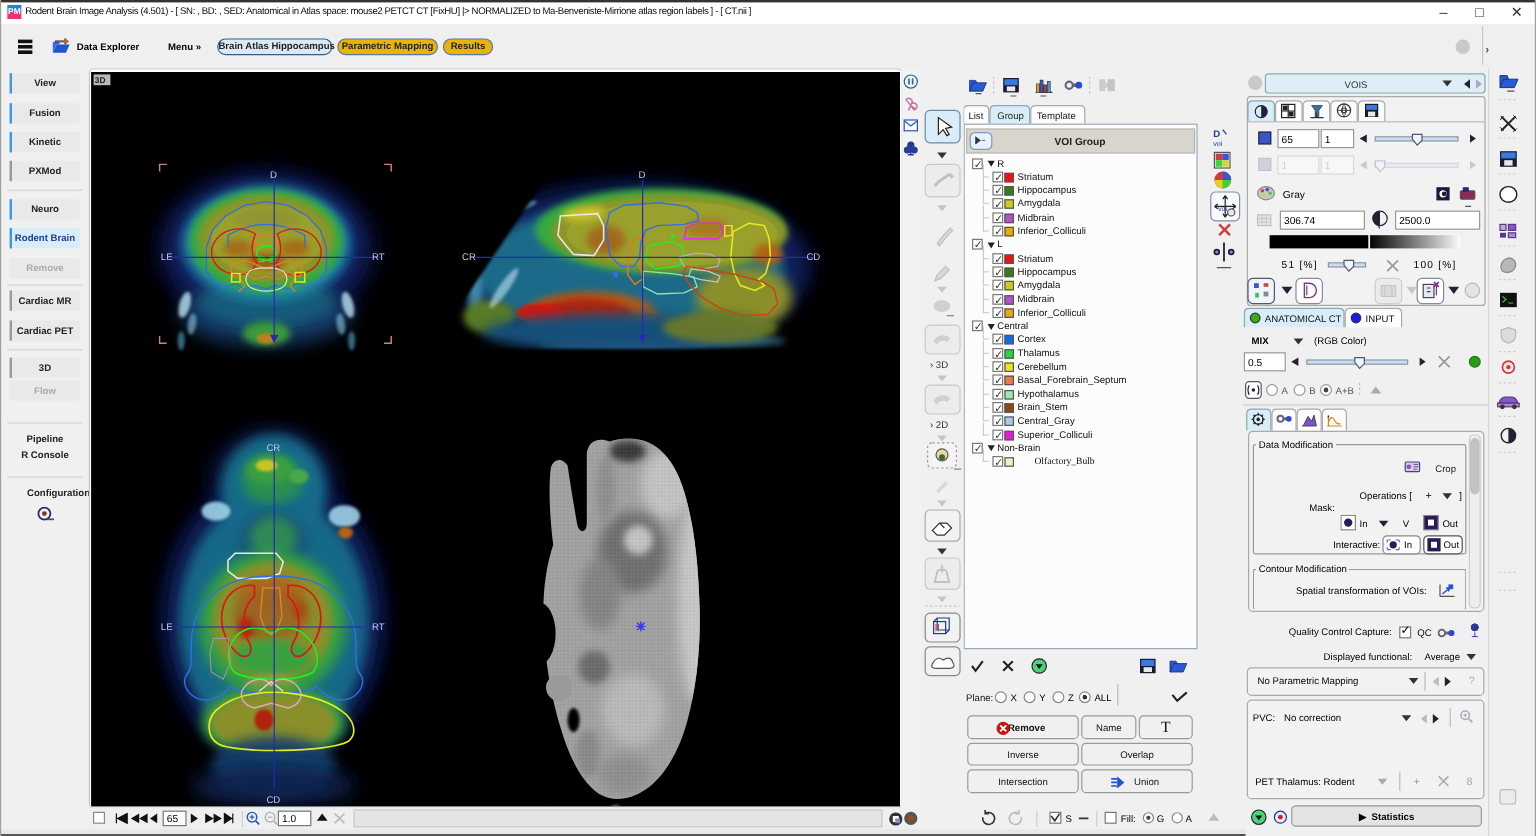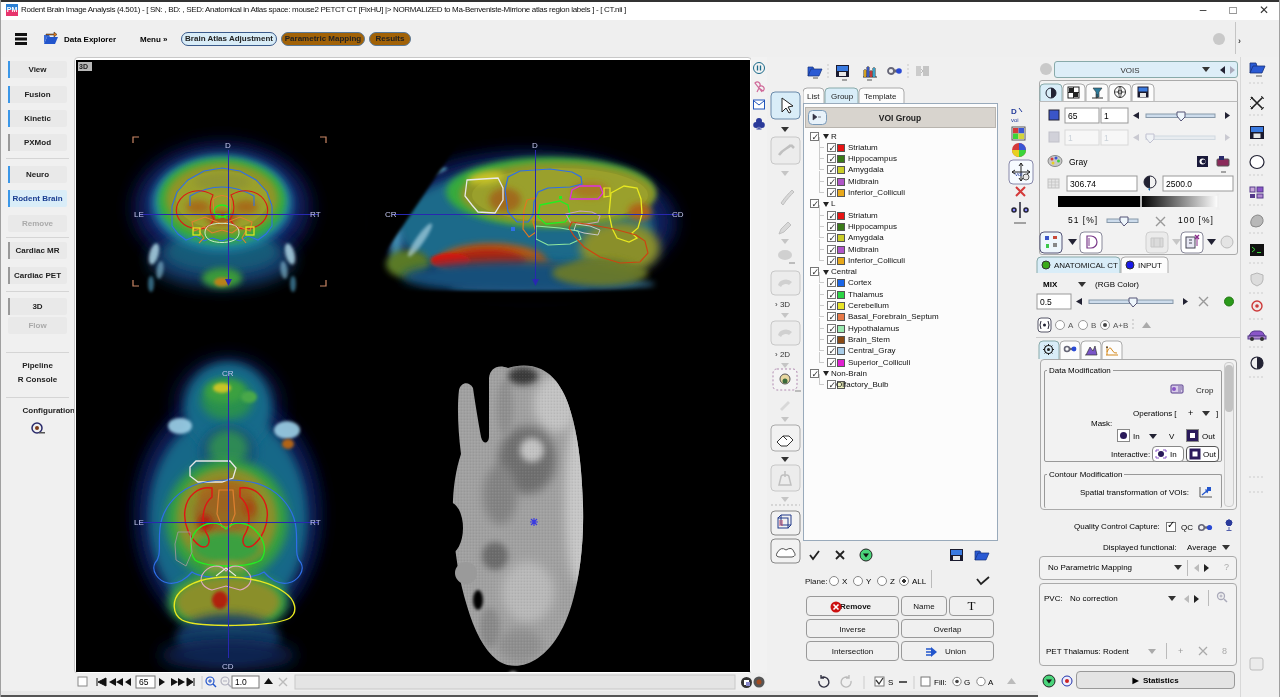--- a/index.html
+++ b/index.html
@@ -1,21 +1,21 @@
 <!DOCTYPE html>
 <html><head><meta charset="utf-8"><style>
 *{margin:0;padding:0;box-sizing:border-box;}
 html,body{width:1280px;height:697px;overflow:hidden;}
 body{font-family:"Liberation Sans",sans-serif;font-size:8px;background:#f0f0f0;position:relative;}
 .abs{position:absolute;}
 #titlebar{left:0;top:0;width:1280px;height:20px;background:#fff;border-top:2px solid #333;}
 #titletxt{left:21px;top:5px;font-size:8px;color:#111;white-space:nowrap;letter-spacing:-0.04em;}
 .winbtn{top:4px;width:12px;height:12px;color:#333;font-size:12px;line-height:12px;text-align:center;}
 #toolbar{left:0;top:20px;width:1280px;height:37px;background:#efefef;}
-.tabpill{top:32px;height:14px;border:1px solid #5a7a9a;border-radius:7px;background:#a16207;font-weight:bold;font-size:8px;color:#222;text-align:center;line-height:12px;white-space:nowrap;}
+.tabpill{top:32px;height:14px;border:1px solid #5a7a9a;border-radius:7px;background:#eab308;font-weight:bold;font-size:8px;color:#222;text-align:center;line-height:12px;white-space:nowrap;}
 #sidebar{left:0;top:57px;width:75px;height:640px;background:#f0f0f0;}
 .sbtn{left:8px;width:59px;height:17px;background:#e9e9e9;color:#222;font-weight:bold;font-size:8px;text-align:center;line-height:17px;border-radius:2px;white-space:nowrap;}
 .sbtn .bar{position:absolute;left:0;top:0;width:2px;height:17px;background:#3b97e8;}
 .sbtn.gray .bar{background:#999;}
 .sbtn.dis{color:#aaa;}
 .sbtn.sel{background:#d9edf8;color:#1b3e91;}
 .slabel{left:0;width:75px;text-align:center;font-weight:bold;font-size:8px;color:#222;}
 .sep{left:6px;width:63px;height:1px;background:#d5d5d5;}
 #imgpanel{left:74px;top:57px;width:678px;height:617px;background:#fff;border:1px solid #c8c8c8;border-radius:4px;}
 #imgblack{left:76px;top:60px;width:674px;height:612px;background:#000;overflow:hidden;}
@@ -51,21 +51,21 @@
 <div class="abs winbtn" style="left:1258px;">✕</div>
 <div class="abs" id="toolbar"></div>
 <div class="abs" style="left:15px;top:33px;width:12px;height:2.5px;background:#111;box-shadow:0 4.5px #111,0 9px #111"></div>
 <svg class="abs" style="left:43px;top:30px" width="16" height="16" viewBox="0 0 16 16">
     <path d="M1 14 L4 7 L15 7 L12 14 Z" fill="#2255cc"></path>
     <path d="M1 14 L1 5 L6 5 L7 7 L4 7 Z" fill="#3a6ad4"></path>
     <path d="M3 4 L11 4 L11 2 L14 4.5 L11 7 L11 5 L3 5 Z" fill="#e07818" stroke="#222" stroke-width="0.5"></path>
   </svg>
 <div class="abs" style="left:64px;top:35px;font-weight:bold;font-size:8px;">Data Explorer</div>
 <div class="abs" style="left:140px;top:35px;font-weight:bold;font-size:8px;">Menu »</div>
-<div class="abs tabpill" style="left:181px;width:96px;background:#d8ecf7;border-color:#3a5a8a;">Brain Atlas Adjustment</div>
+<div class="abs tabpill" style="left:181px;width:96px;background:#d8ecf7;border-color:#3a5a8a;">Brain Atlas Hippocampus</div>
 <div class="abs tabpill" style="left:281px;width:84px;">Parametric Mapping</div>
 <div class="abs tabpill" style="left:369px;width:42px;">Results</div>
 <div class="abs" style="left:1213px;top:33px;width:12px;height:12px;border-radius:50%;background:#c9c9c9;"></div>
 <div class="abs" style="left:1235px;top:22px;width:1px;height:32px;background:#c5c5c5;"></div>
 <div class="abs" style="left:1238px;top:36px;font-size:9px;font-weight:bold;color:#444;">›</div>
 <div class="abs" id="sidebar"></div>
 <div class="abs sbtn" style="top:61px;"><i class="bar"></i>View</div>
 <div class="abs sbtn" style="top:86px;"><i class="bar"></i>Fusion</div>
 <div class="abs sbtn" style="top:110px;"><i class="bar"></i>Kinetic</div>
 <div class="abs sbtn gray" style="top:134px;"><i class="bar"></i>PXMod</div>
@@ -535,21 +535,21 @@
       </div>
       <div class="trow" style="left:0;top:311.8px;width:195px;">
         <span class="tcb" style="left:7px"></span>
         <i class="ttri" style="left:20px"></i>
         <span style="position:absolute;left:28px;top:0px;">Non-Brain</span>
       </div>
       <div class="trow" style="left:0;top:323.1px;width:195px;">
         <span style="position:absolute;left:16px;top:-6px;width:5px;height:11px;border-left:1px solid #ccc;border-bottom:1px solid #ccc;"></span>
         <span class="tcb" style="left:24px"></span>
         <span class="tcol" style="left:34px;background:#eef2c0"></span>
-        <span style="position:absolute;left:33px;top:0px;">Olfactory_Bulb</span>
+        <span style="position:absolute;left:59px;top:0px;font-family:Liberation Serif, serif;">Olfactory_Bulb</span>
       </div>
     </div>
 </div>
 <div class="abs" id="voibtncol">
 <svg width="28" height="616">
 <g transform="translate(3,49)">
         <text x="0" y="8" font-size="8" font-weight="bold" fill="#223a9a">D</text>
         <path d="M8,2 l3,4" stroke="#223a9a"></path>
         <text x="0" y="16" font-size="6" fill="#223a9a">voi</text>
       </g>

